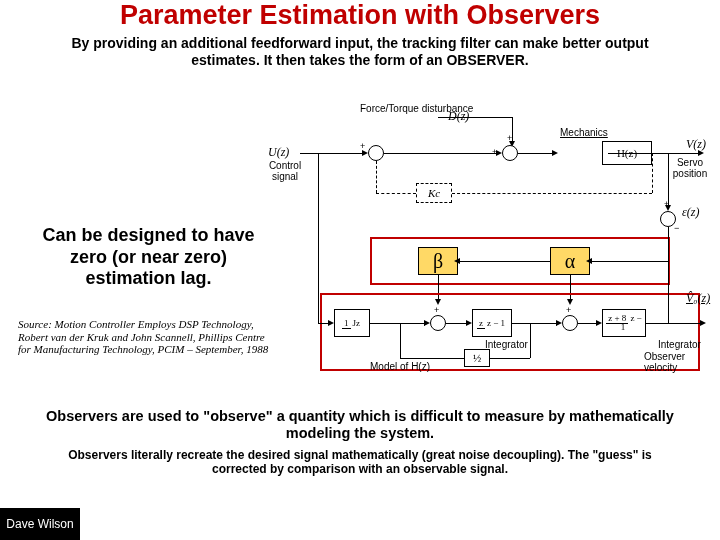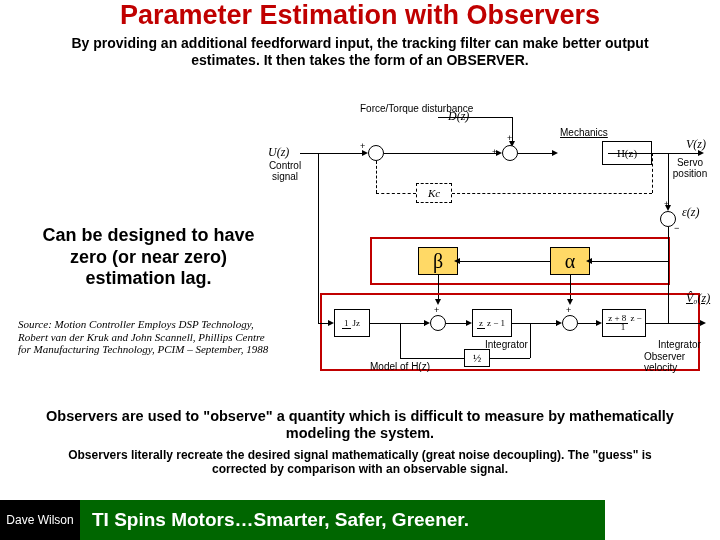--- a/index.html
+++ b/index.html
@@ -19,21 +19,21 @@
   .arrowhead { position: absolute; width: 0; height: 0; }
   .arrowhead.r { border-top: 3px solid transparent; border-bottom: 3px solid transparent; border-left: 6px solid #000; }
   .arrowhead.l { border-top: 3px solid transparent; border-bottom: 3px solid transparent; border-right: 6px solid #000; }
   .arrowhead.d { border-left: 3px solid transparent; border-right: 3px solid transparent; border-top: 6px solid #000; }
   .sidetext { position: absolute; left: 36px; top: 225px; width: 225px; font-size: 18px; font-weight: bold; text-align: center; line-height: 1.2; }
   .source { position: absolute; left: 18px; top: 318px; width: 260px; font-family: 'Times New Roman', serif; font-style: italic; font-size: 11px; line-height: 1.15; }
   .intlabel { position: absolute; font-size: 10px; }
   .modellabel { position: absolute; font-size: 10px; }
   .bottom1 { position: absolute; left: 0; right: 0; top: 408px; font-weight: bold; font-size: 14.5px; text-align: center; padding: 0 28px; line-height: 1.2; }
   .bottom2 { position: absolute; left: 0; right: 0; top: 448px; font-weight: bold; font-size: 12px; text-align: center; padding: 0 50px; line-height: 1.2; }
-  .footer { position: absolute; left: 0; right: 0; bottom: 0; height: 40px; }
+  .footer { position: absolute; left: 0; right: 0; bottom: 0; height: 32px; }
   .footer-l { position: absolute; left: 0; top: 0; bottom: 0; width: 80px; background: #000; color: #fff; font-size: 12px; display: flex; align-items: center; justify-content: center; }
   .footer-m { position: absolute; left: 80px; top: 0; bottom: 0; width: 525px; background: #006600; color: #fff; font-size: 19px; font-weight: bold; display: flex; align-items: center; padding-left: 12px; }
   .footer-r { position: absolute; right: 0; top: 0; bottom: 0; width: 115px; background: #c00000; color: #fff; display: flex; align-items: center; justify-content: center; font-size: 9px; font-weight: bold; letter-spacing: -0.3px; }
   .ti-logo { display: flex; align-items: center; gap: 3px; }
   .ti-chip { width: 16px; height: 14px; background: #fff; position: relative; }
   .sign { position: absolute; font-size: 9px; }
   .dashed { border-style: dashed !important; }
   .frac { display: inline-block; text-align: center; font-size: 9px; line-height: 1; }
   .frac .num { border-bottom: 1px solid #000; padding: 0 2px; }
   .frac .den { padding: 0 2px; }
@@ -156,14 +156,13 @@
 </div>
 
 <div class="sidetext">Can be designed to have zero (or near zero) estimation lag.</div>
 <div class="source">Source:  Motion Controller Employs DSP Technology, Robert van der Kruk and John Scannell, Phillips Centre for Manufacturing Technology, PCIM – September, 1988</div>
 
 <div class="bottom1">Observers are used to "observe" a quantity which is difficult to measure by mathematically modeling the system.</div>
 <div class="bottom2">Observers literally recreate the desired signal mathematically (great noise decoupling). The "guess" is corrected by comparison with an observable signal.</div>
 
 <div class="footer">
   <div class="footer-l">Dave Wilson</div>
-  <div class="footer-m">TI Spins Motors…Smarter, Safer, Greener.</div>
 </div>
 
 </body></html>

